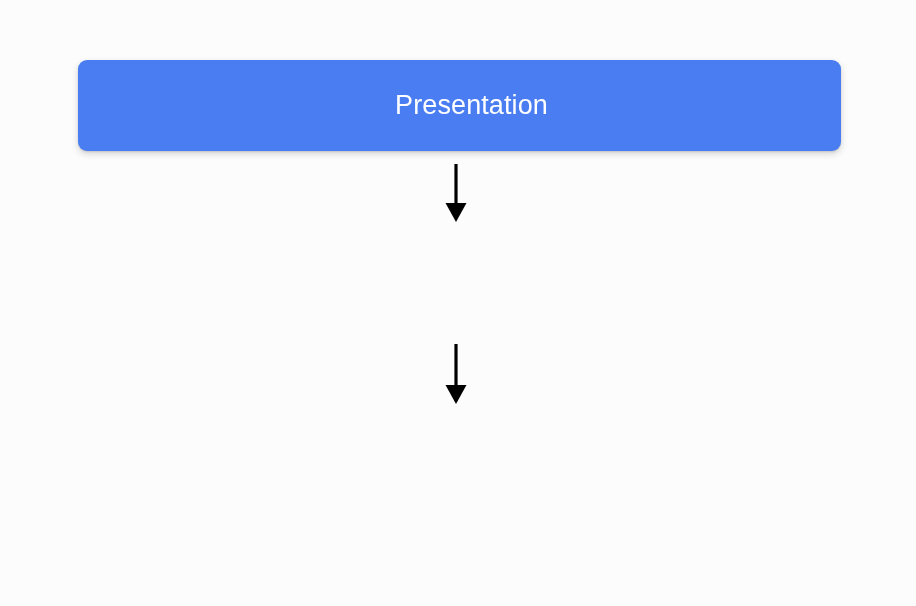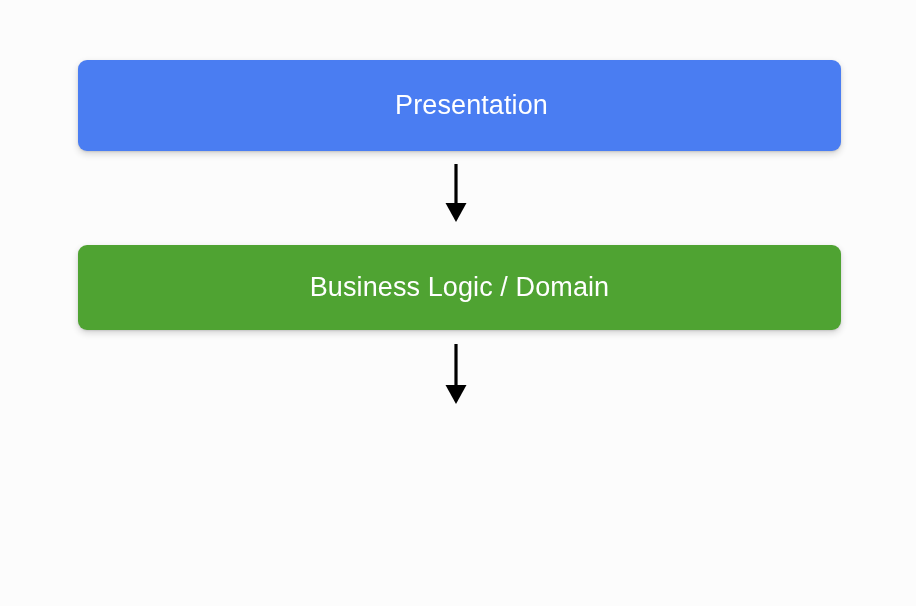--- a/index.html
+++ b/index.html
@@ -97,23 +97,20 @@
 
   <div class="layer-box" id="layer-presentation" style="background: rgb(74, 125, 242);">
     <span class="layer-label" style="color: rgb(255, 255, 255);">Presentation</span>
   </div>
 
   <svg class="connector-arrow" id="arrow-presentation-to-business" viewBox="0 0 48 64">
     <line x1="24" y1="2" x2="24" y2="45" stroke="#000000" stroke-width="3.2"></line>
     <polygon points="24,60 13.5,41 34.5,41" fill="#000000"></polygon>
   </svg>
 
-  <div class="layer-box" id="layer-business-logic" style="background: rgb(79, 163, 50);">
-    <span class="layer-label" style="color: rgb(255, 255, 255);">Business Logic / Domain</span>
-  </div>
 
   <svg class="connector-arrow" id="arrow-business-to-data" viewBox="0 0 48 66">
     <line x1="24" y1="2" x2="24" y2="46" stroke="#000000" stroke-width="3.2"></line>
     <polygon points="24,62 13.5,43 34.5,43" fill="#000000"></polygon>
   </svg>
 
 
 </div>
 
 </body></html>

